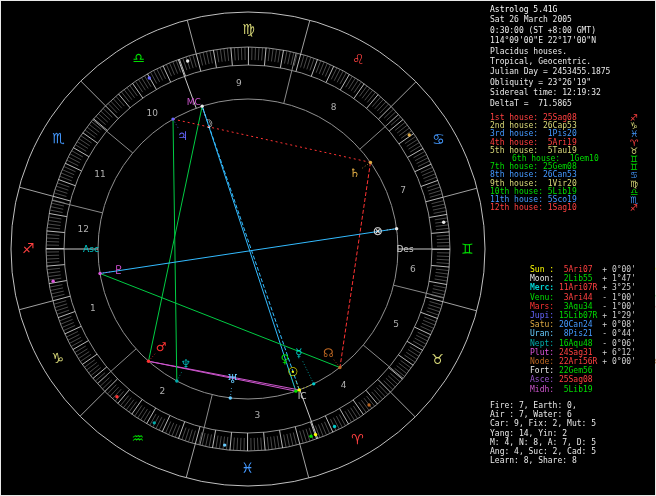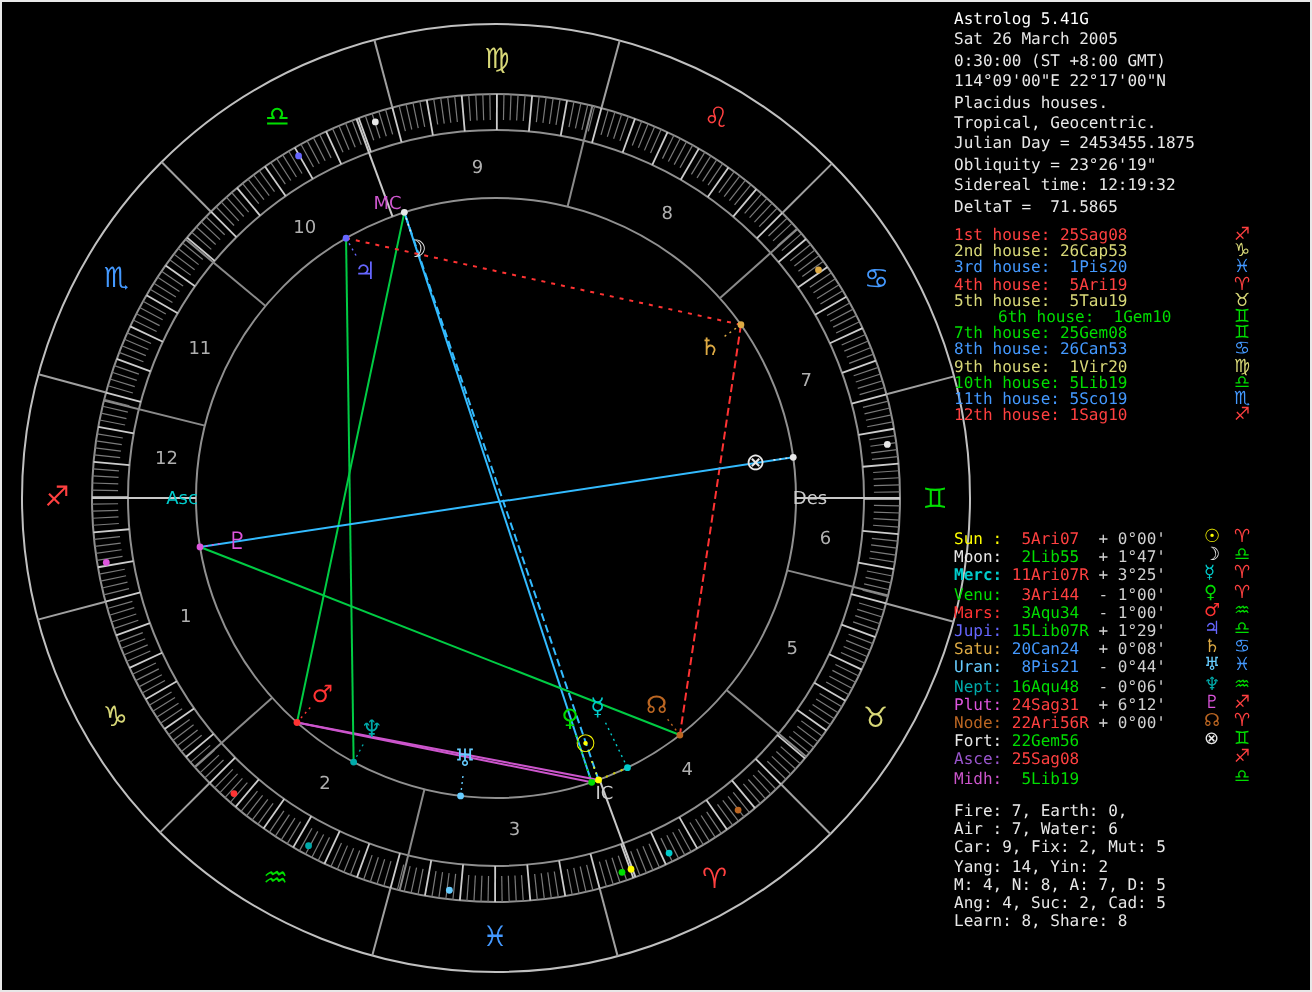--- a/index.html
+++ b/index.html
@@ -1,25 +1,25 @@
 <!DOCTYPE html>
 <html><head>
 <meta charset="utf-8">
 <style>
   html,body{margin:0;padding:0;background:#000;}
   body{width:656px;height:496px;position:relative;overflow:hidden;}
   .app{position:absolute;left:0;top:0;width:656px;height:496px;background:#000;
        border:1px solid #e8e8e8;box-sizing:border-box;}
   #wheel{position:absolute;left:0;top:0;}
-  .sidebar{position:absolute;left:473px;top:0;width:158px;height:476px;
+  .sidebar{position:absolute;left:486px;top:0;width:158px;height:476px;
            font-family:"DejaVu Sans Mono",monospace;color:#e8e8e8;}
   .block{position:absolute;left:3px;right:0;}
   #info-block{top:4px;}
   #houses-block{top:113px;}
-  #planets-block{top:264px;}
+  #planets-block{top:264px;margin-left:40px;}
   #stats-block{top:400px;}
   .srow{position:relative;font-size:8px;white-space:pre;}
   #info-block .srow{line-height:10.4px;}
   #houses-block .srow{line-height:8.2px;}
   #planets-block .srow{line-height:9.2px;}
   #stats-block .srow{line-height:9.2px;}
   .glyph{font-family:"DejaVu Sans",sans-serif;font-size:9px;position:absolute;top:0;line-height:8px;}
   .pg{left:125px;}
   .sg{left:140px;}
 </style>

